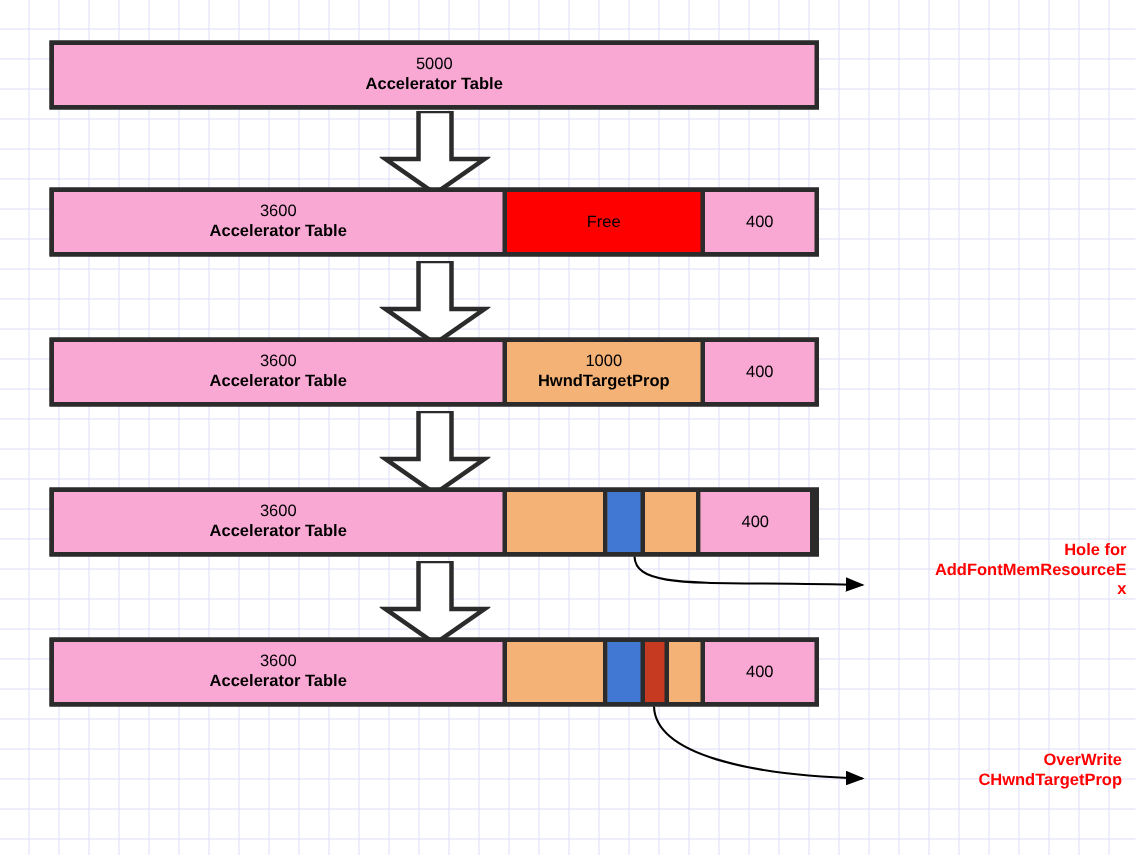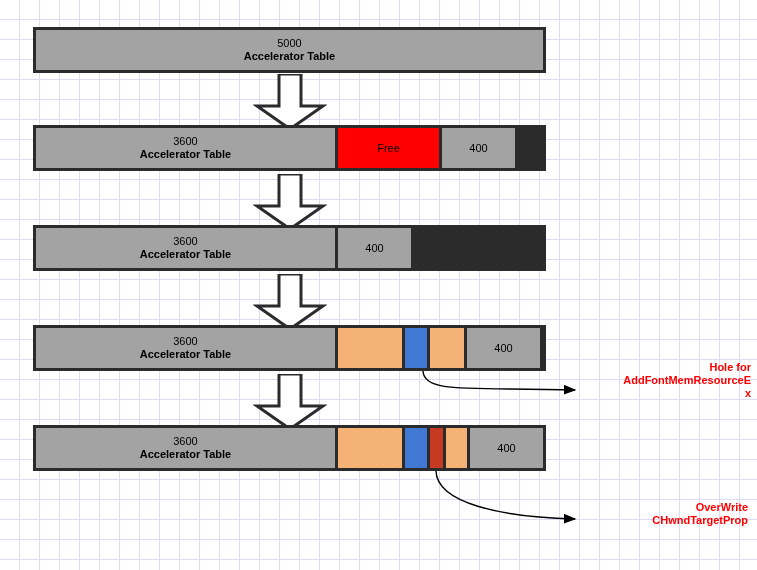--- a/index.html
+++ b/index.html
@@ -51,21 +51,21 @@
     border-right: 3px solid #2b2b2b;
     overflow: hidden;
     white-space: nowrap;
   }
   .seg:last-child {
     border-right: none;
   }
   .seg .l1 { display: block; }
   .seg .l2 { display: block; font-weight: bold; }
 
-  .c-green  { background-color: #a3a3a3; }
+  .c-green  { background-color: #f9a8d4; }
   .c-red    { background-color: #fe0000; }
   .c-orange { background-color: #f4b277; }
   .c-blue   { background-color: #4178d4; }
   .c-darkred{ background-color: #c53a20; }
 
   
   .blockarrow {
     position: absolute;
     width: 74px;
     height: 56px;
@@ -108,38 +108,42 @@
     <svg width="74" height="56" viewBox="0 0 74 56" xmlns="http://www.w3.org/2000/svg">
       <polygon points="26,0 48,0 48,32 70,32 37,55 4,32 26,32" fill="#ffffff" stroke="#2b2b2b" stroke-width="3" stroke-linejoin="miter"></polygon>
     </svg>
   </div>
 
   <div class="row" style="left:33px; top:125px; width:513px; height:46px;">
     <div class="seg c-green" style="width:302px;">
       <span class="l1">3600</span>
       <span class="l2">Accelerator Table</span>
     </div>
-    <div class="seg c-red" style="width:104px;text-align:right;">
+    <div class="seg c-red" style="width:132px;text-align:right;">
       <span class="l1">Free</span>
     </div>
     <div class="seg c-green" style="width:73px;">
       <span class="l1">400</span>
     </div>
   </div>
 
   <div class="blockarrow" style="left:253px; top:174px;">
     <svg width="74" height="56" viewBox="0 0 74 56" xmlns="http://www.w3.org/2000/svg">
       <polygon points="26,0 48,0 48,32 70,32 37,55 4,32 26,32" fill="#ffffff" stroke="#2b2b2b" stroke-width="3" stroke-linejoin="miter"></polygon>
     </svg>
   </div>
 
   <div class="row" style="left:33px; top:225px; width:513px; height:46px;">
     <div class="seg c-green" style="width:302px;">
       <span class="l1">3600</span>
       <span class="l2">Accelerator Table</span>
+    </div>
+    <div class="seg c-orange" style="width:132px;">
+      <span class="l1">1000</span>
+      <span class="l2">HwndTargetProp</span>
     </div>
     <div class="seg c-green" style="width:73px;">
       <span class="l1">400</span>
     </div>
   </div>
 
   <div class="blockarrow" style="left:253px; top:274px;">
     <svg width="74" height="56" viewBox="0 0 74 56" xmlns="http://www.w3.org/2000/svg">
       <polygon points="26,0 48,0 48,32 70,32 37,55 4,32 26,32" fill="#ffffff" stroke="#2b2b2b" stroke-width="3" stroke-linejoin="miter"></polygon>
     </svg>

